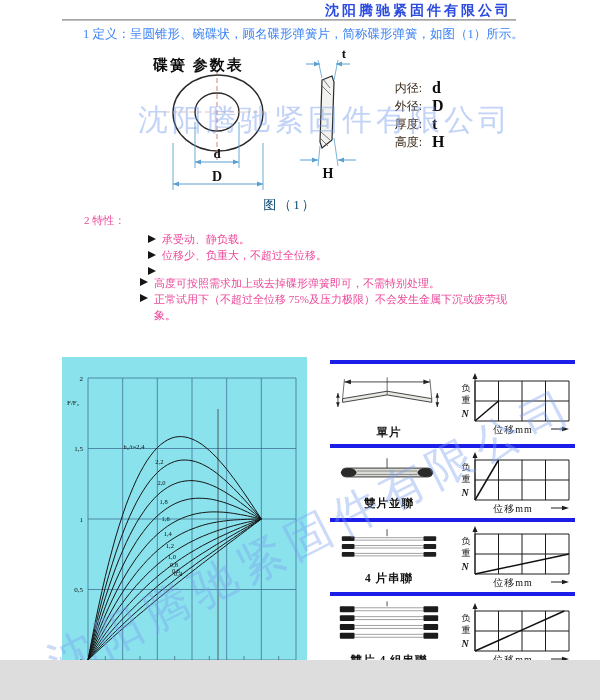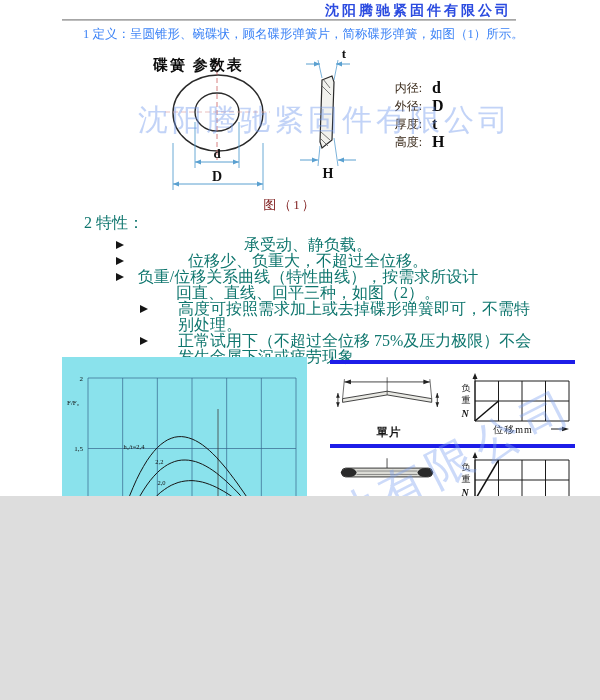--- a/index.html
+++ b/index.html
@@ -1,48 +1,48 @@
 <!DOCTYPE html>
 <html lang="zh"><head>
 <meta charset="utf-8">
 <style>
   * { margin:0; padding:0; box-sizing:border-box; }
   body { background:#dddddd; font-family:"Liberation Serif","DejaVu Serif",serif; }
-  .page { position:relative; width:600px; height:496px; background:#ffffff; margin:0 auto; overflow:hidden;text-decoration:underline; }
+  .page { position:relative; width:600px; height:660px; background:#ffffff; margin:0 auto; overflow:hidden;text-decoration:underline; }
 
   
   .company { position:absolute; top:2px; right:88px; font-size:14px; font-weight:bold;
              color:#2b4be0; letter-spacing:3px; white-space:nowrap; }
   .header-line { position:absolute; top:19px; left:62px; width:454px; height:2px;
                  background:linear-gradient(#9a9a9a,#c9c9c9); }
 
   
   .intro { position:absolute; top:26px; left:83px; width:470px; font-size:12.5px; color:#3b82f6; line-height:16px; }
 
   
   .fig1 { position:absolute; top:48px; left:60px; width:470px; height:166px; }
   .fig1-title { position:absolute; top:8px; left:93px; font-size:15px; font-weight:bold;
                 letter-spacing:2px; color:#0c0c0c; }
   .fig1 svg { position:absolute; top:0; left:0; }
   .fig1-caption { position:absolute; top:148px; left:0; width:460px; text-align:center;
-                  font-size:13px; color:#7f1d1d; letter-spacing:2px; }
+                  font-size:13px; color:#0c4a6e; letter-spacing:2px; }
 
   
   .wm-h { position:absolute; top:100px; left:138px; font-size:30px; letter-spacing:4px;
           color:rgba(110,150,235,0.42); white-space:nowrap; pointer-events:none; z-index:30; }
   .wm-d { position:absolute; top:636px; left:52px; font-size:46px; letter-spacing:7px;
           color:rgba(120,158,238,0.38); white-space:nowrap; pointer-events:none; z-index:30;
           transform:rotate(-27deg); transform-origin:0 50%; }
 
   
-  .features { position:absolute; top:213px; left:84px; width:470px; font-size:16px; color:#0f766e; }
+  .features { position:absolute; top:213px; left:84px; width:470px; font-size:11px; color:#ec4899; }
   .f-head { margin-bottom:3px; }
   .f-item { display:flex; align-items:flex-start; line-height:16px; }
-  .indent1 { margin-left:32px;text-align:center; }
-  .indent2 { margin-left:56px;gap:24px; }
+  .indent1 { margin-left:64px; }
+  .indent2 { margin-left:56px; }
   .tri { width:0; height:0; border-left:8px solid #151515; border-top:4.5px solid transparent;
          border-bottom:4.5px solid transparent; margin:3.5px 6px 0 0; flex:0 0 auto; }
   .f-text { width:356px; }
 
   
   .fig2 { position:absolute; top:357px; left:62px; width:245px; height:327px; background:#8ae2ec; }
   .fig2-caption { position:absolute; top:684px; left:62px; width:245px; text-align:center;
                   font-size:13px; color:#111; letter-spacing:2px; }
 
   
@@ -136,21 +136,20 @@
     <div class="f-item indent1">
         <span class="tri"></span>
         <span class="f-text">承受动、静负载。</span>
       </div>
     <div class="f-item indent1">
         <span class="tri"></span>
         <span class="f-text">位移少、负重大，不超过全位移。</span>
       </div>
     <div class="f-item indent1">
         <span class="tri"></span>
-        <span class="f-text">负重/位移关系曲线（特性曲线），按需求所设计回直、直线、回平三种，如图（2）。</span>
       </div>
     <div class="f-item indent2">
         <span class="tri"></span>
         <span class="f-text">高度可按照需求加上或去掉碟形弹簧即可，不需特别处理。</span>
       </div>
     <div class="f-item indent2">
         <span class="tri"></span>
         <span class="f-text">正常试用下（不超过全位移 75%及压力极限）不会发生金属下沉或疲劳现象。</span>
       </div>
   </div>

